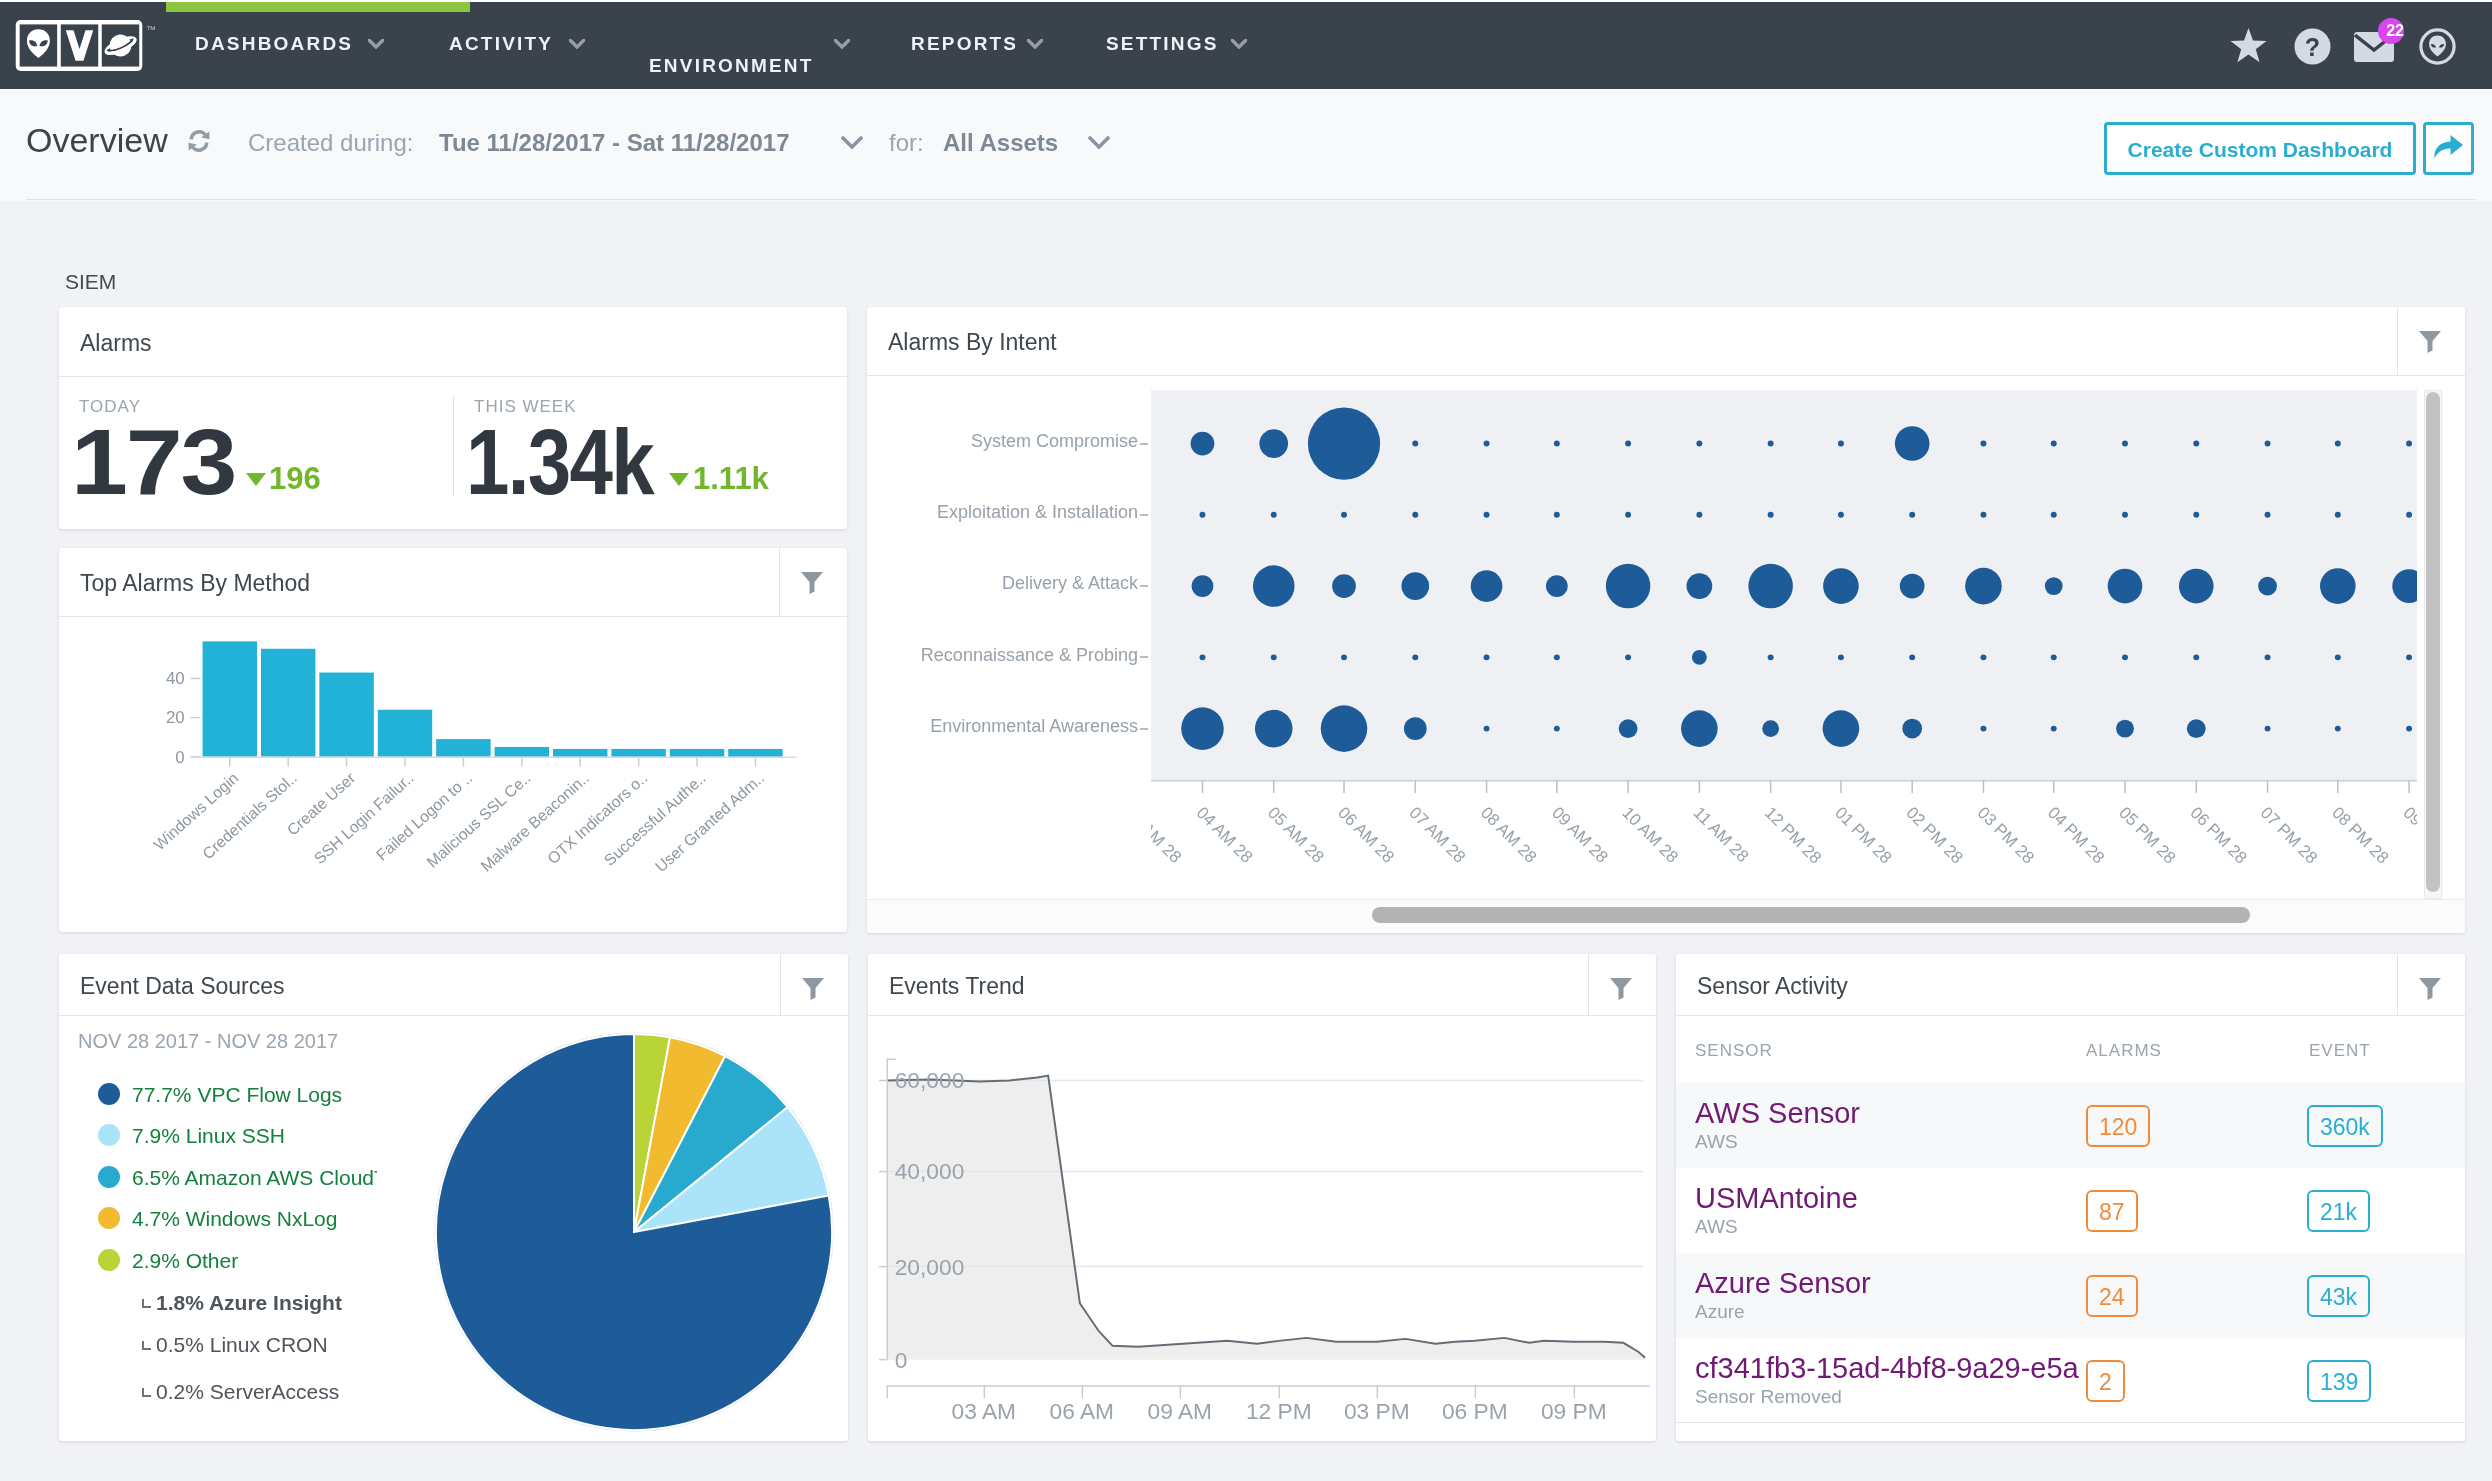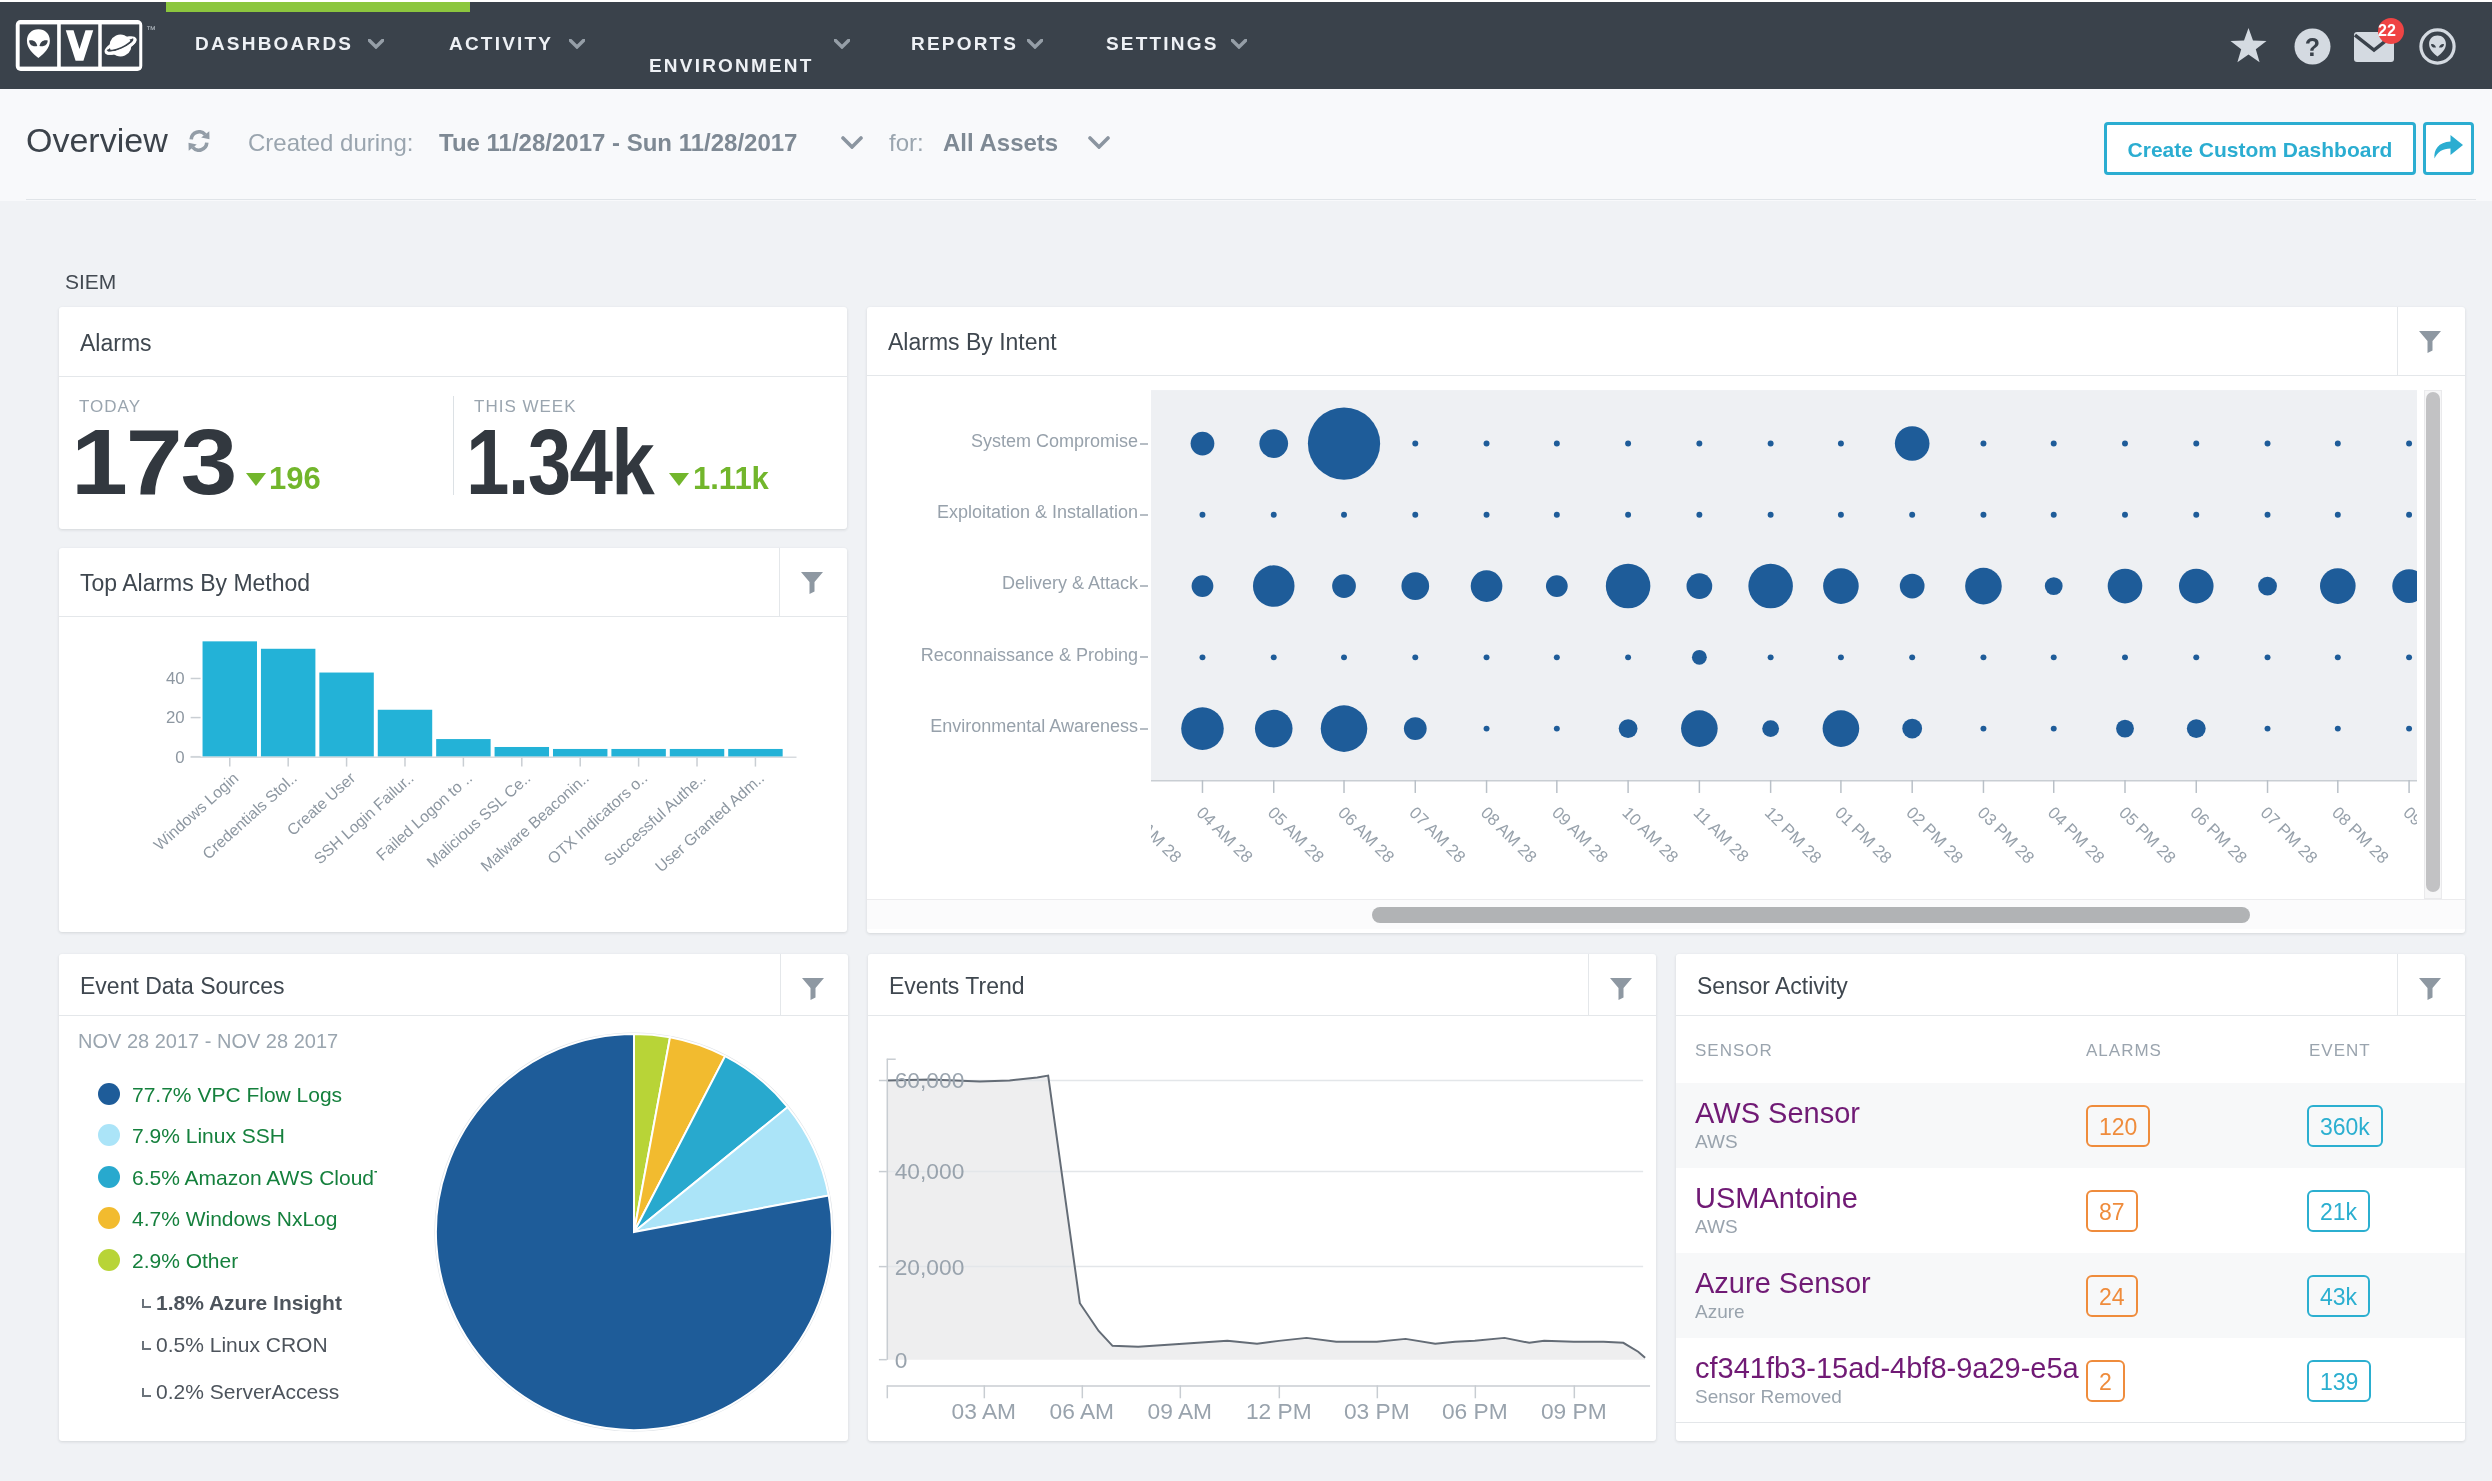--- a/index.html
+++ b/index.html
@@ -76,37 +76,37 @@
   <path fill="#d4dae1" d="M18.5 0 L23.0 12.6 L36.5 13.0 L25.8 21.2 L29.6 34.2 L18.5 26.6 L7.4 34.2 L11.2 21.2 L0.5 13.0 L14.0 12.6 Z"></path>
 </svg>
 <svg style="position:absolute;left:2294px;top:28px;" width="37" height="37" viewBox="0 0 37 37">
   <circle cx="18.5" cy="18.5" r="18" fill="#d4dae1"></circle>
   <text x="18.5" y="27.5" font-size="25" font-weight="bold" fill="#3a424b" text-anchor="middle" font-family="Liberation Sans, sans-serif">?</text>
 </svg>
 <svg style="position:absolute;left:2354px;top:32px;" width="40" height="30" viewBox="0 0 40 30">
   <rect x="0" y="0" width="40" height="30" rx="3" fill="#d4dae1"></rect>
   <path d="M1,3 L20,18 L39,3" fill="none" stroke="#3a424b" stroke-width="3.4"></path>
 </svg>
-<div style="position:absolute;left:2378px;top:18px;width:26px;height:26px;border-radius:50%;background:#ef4444;color:#fff;font-size:16px;font-weight:bold;text-align:left;line-height:26px;">22</div>
+<div style="position:absolute;left:2378px;top:18px;width:26px;height:26px;border-radius:50%;background:#d946ef;color:#fff;font-size:16px;font-weight:bold;text-align:right;line-height:26px;">22</div>
 <svg style="position:absolute;left:2419px;top:28px;" width="37" height="37" viewBox="0 0 37 37">
   <circle cx="18.5" cy="18.5" r="16.6" fill="none" stroke="#d4dae1" stroke-width="3.2"></circle>
   <path fill="#d4dae1" fill-rule="evenodd" d="M18.5 7.5 C13.7 7.5 10.1 10.9 10.1 15.9 C10.1 21.2 14.3 25.3 18.5 28.5 C22.7 25.3 26.9 21.2 26.9 15.9 C26.9 10.9 23.3 7.5 18.5 7.5 Z M12.0 16.2 C14.1 15.5 16.3 16.8 17.0 19.4 C14.3 20.1 12.2 18.8 12.0 16.2 Z M25.0 16.2 C22.9 15.5 20.7 16.8 20.0 19.4 C22.7 20.1 24.8 18.8 25.0 16.2 Z"></path>
 </svg>
 
 <div style="position:absolute;left:26px;top:121px;font-size:34px;color:#3c434b;">Overview</div>
 <svg style="position:absolute;left:188px;top:130px;" width="22" height="22" viewBox="0 0 22 22">
   <g stroke="#939da7" stroke-width="3.6" fill="none">
     <path d="M3.2,9.3 A8,8 0 0 1 17.2,4.6"></path>
     <path d="M18.8,12.7 A8,8 0 0 1 4.8,17.4"></path>
   </g>
   <path fill="#939da7" d="M21.3,1.2 L21.5,9.2 L13.2,7.6 Z"></path>
   <path fill="#939da7" d="M0.7,20.8 L0.5,12.8 L8.8,14.4 Z"></path>
 </svg>
 <div style="position:absolute;left:248px;top:129px;font-size:24px;color:#9aa5af;">Created during:</div>
-<div style="position:absolute;left:439px;top:129px;font-size:24px;font-weight:bold;color:#7e8994;">Tue 11/28/2017 - Sun 11/28/2017</div>
+<div style="position:absolute;left:439px;top:129px;font-size:24px;font-weight:bold;color:#7e8994;">Tue 11/28/2017 - Sat 11/28/2017</div>
 <svg style="position:absolute;left:841px;top:136px;" width="22" height="13" viewBox="0 0 22 13">
     <path d="M2,2 L11,11 L20,2" fill="none" stroke="#8b95a0" stroke-width="3.6" stroke-linecap="round"></path>
   </svg>
 <div style="position:absolute;left:889px;top:129px;font-size:24px;color:#9aa5af;">for:</div>
 <div style="position:absolute;left:943px;top:129px;font-size:24px;font-weight:bold;color:#7e8994;">All Assets</div>
 <svg style="position:absolute;left:1088px;top:136px;" width="22" height="13" viewBox="0 0 22 13">
     <path d="M2,2 L11,11 L20,2" fill="none" stroke="#8b95a0" stroke-width="3.6" stroke-linecap="round"></path>
   </svg>
 <div style="position:absolute;left:2104px;top:122px;width:312px;height:53px;border:3px solid #2badd1;border-radius:4px;background:#fff;color:#2badd1;font-size:21px;font-weight:bold;text-align:center;line-height:49px;">Create Custom Dashboard</div>
 <div style="position:absolute;left:2423px;top:122px;width:51px;height:53px;border:3px solid #2badd1;border-radius:4px;background:#fff;"></div>

